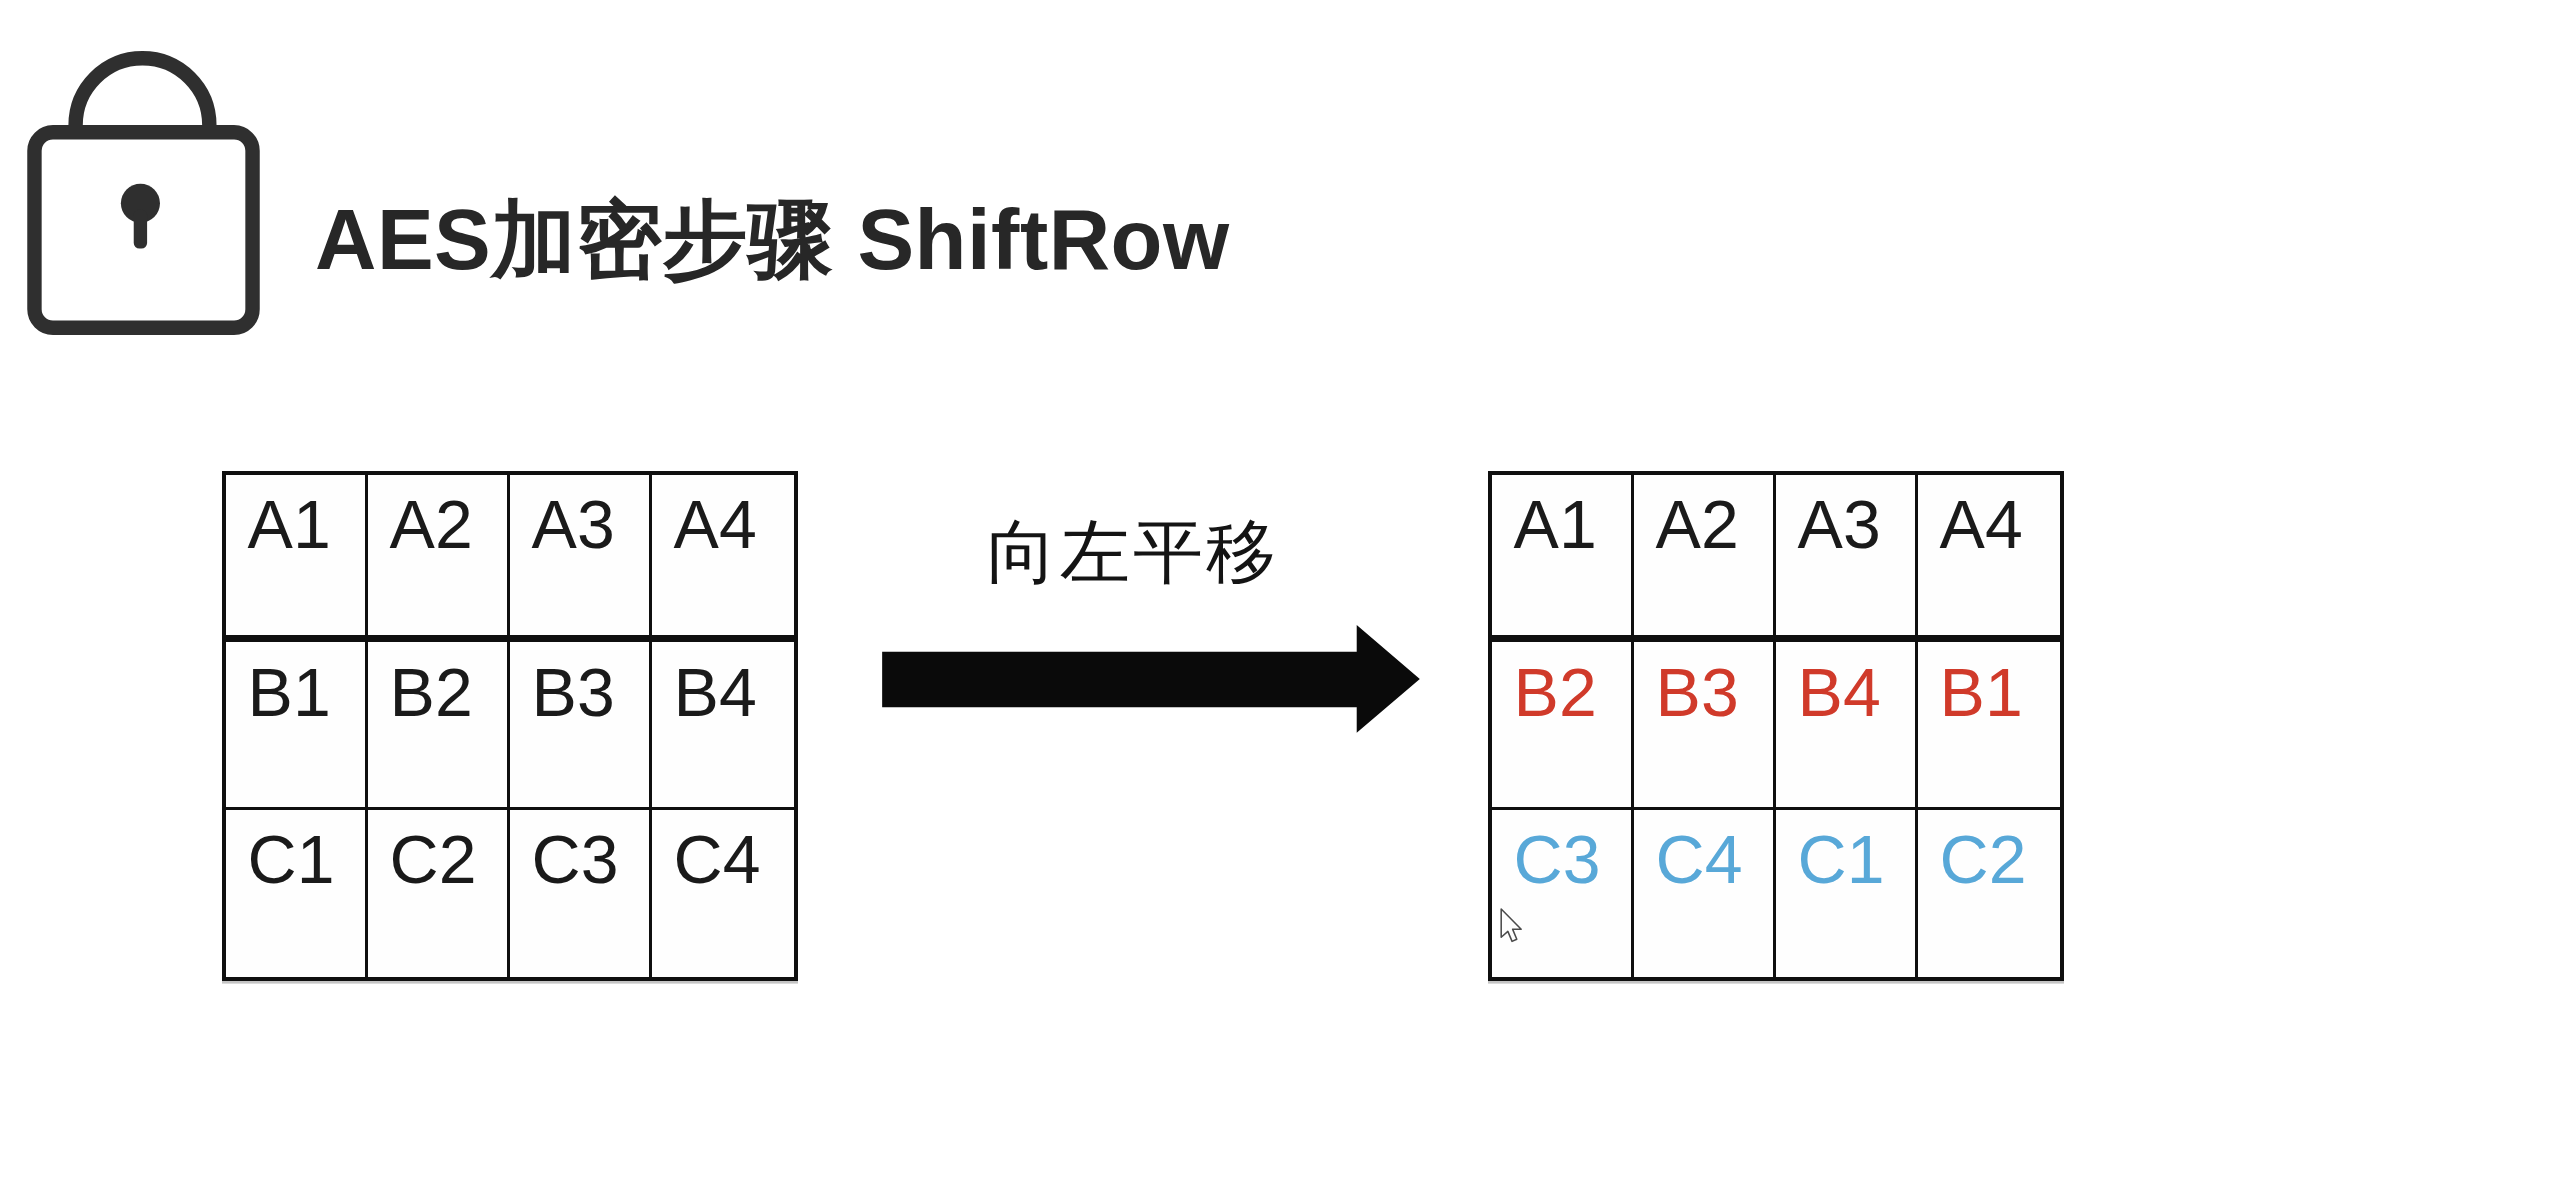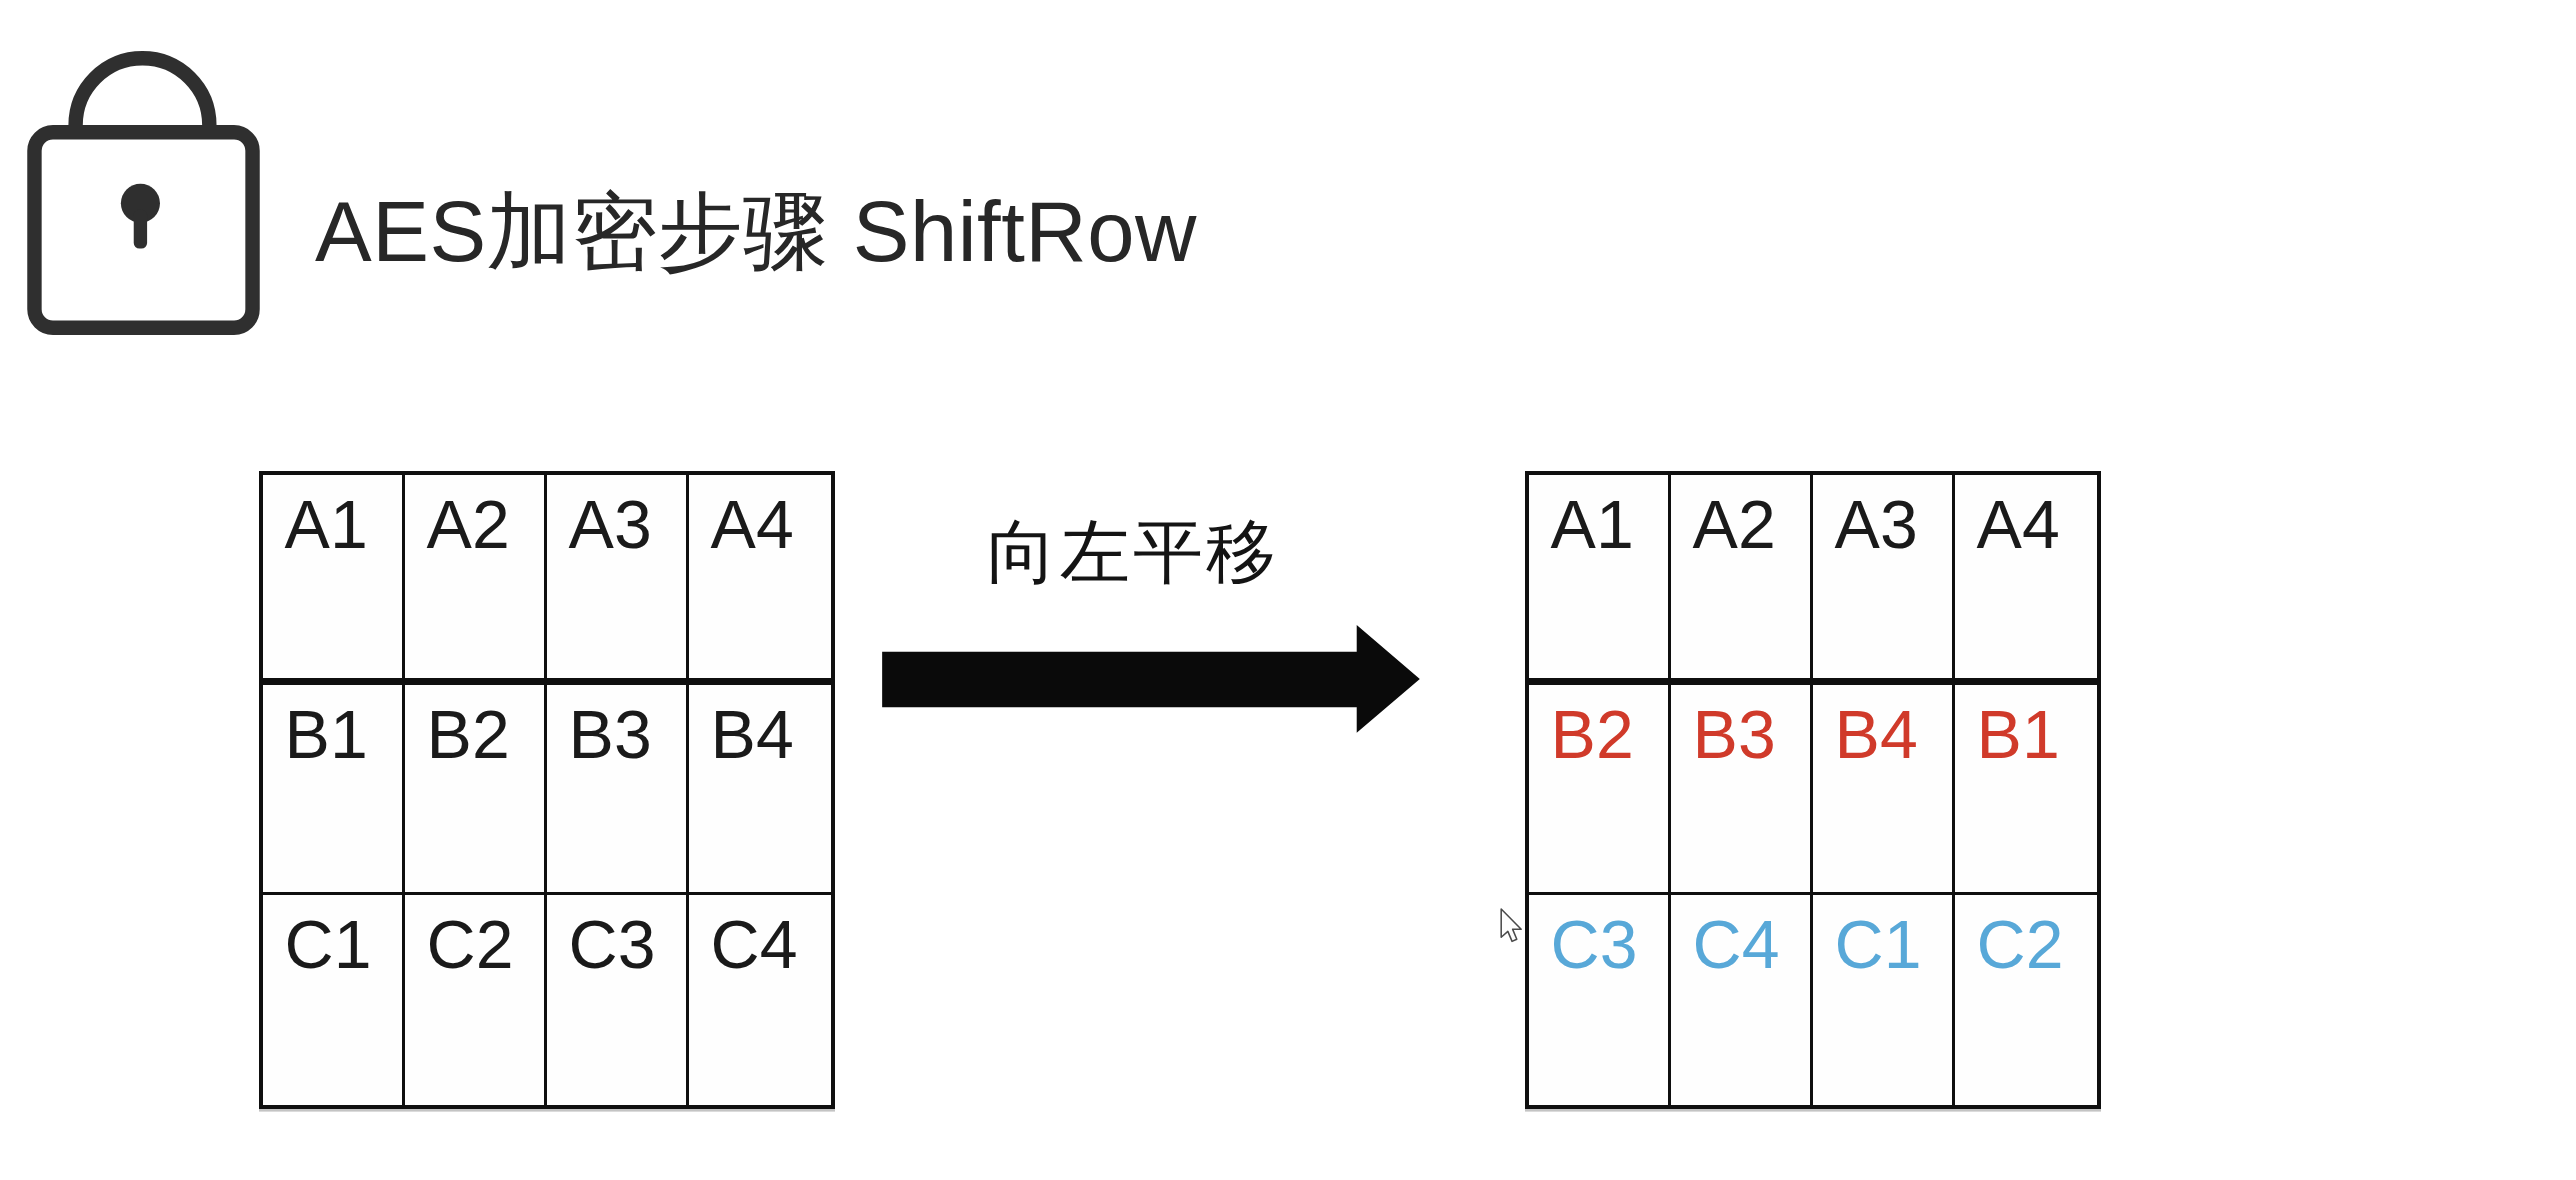--- a/index.html
+++ b/index.html
@@ -4,32 +4,31 @@
 <style>
   html,body{margin:0;padding:0;background:#ffffff;}
   body{width:2638px;height:1181px;overflow:hidden;font-family:"Liberation Sans",sans-serif;}
   .stage{position:relative;width:2638px;height:1181px;background:#ffffff;}
 
   
   .lock{position:absolute;left:26px;top:49px;width:235px;height:287px;}
 
   
   .title{
-    position:absolute;left:315px;top:182px;
-    font-size:85px;font-weight:400;color:#272727;
+    position:absolute;left:315px;top:190px;
+    font-size:85px;font-weight:700;color:#272727;
     letter-spacing:0.5px;white-space:nowrap;line-height:1.18;
   }
 
   
   .table{
-    position:absolute;top:471px;width:576px;height:638px;
+    position:absolute;top:471px;width:576px;height:510px;
     box-sizing:border-box;border:4.1px solid #0f0f0f;background:#fefefe;
     display:grid;grid-template-columns:repeat(4,1fr);grid-template-rows:repeat(3,1fr);
     box-shadow:0 2.6px 0 #c4c4c4;
-    margin-left:37px;
   }
   .table.before{left:222px;}
   .table.after{left:1488px;}
   .cell{
     box-sizing:border-box;
     border-right:3.6px solid #0f0f0f;border-bottom:3.6px solid #0f0f0f;
     padding:13.4px 0 0 21.6px;font-size:68px;line-height:1.08;font-weight:400;
     background:#fefefe;
   }
   .cell.c3{border-right:0;}

